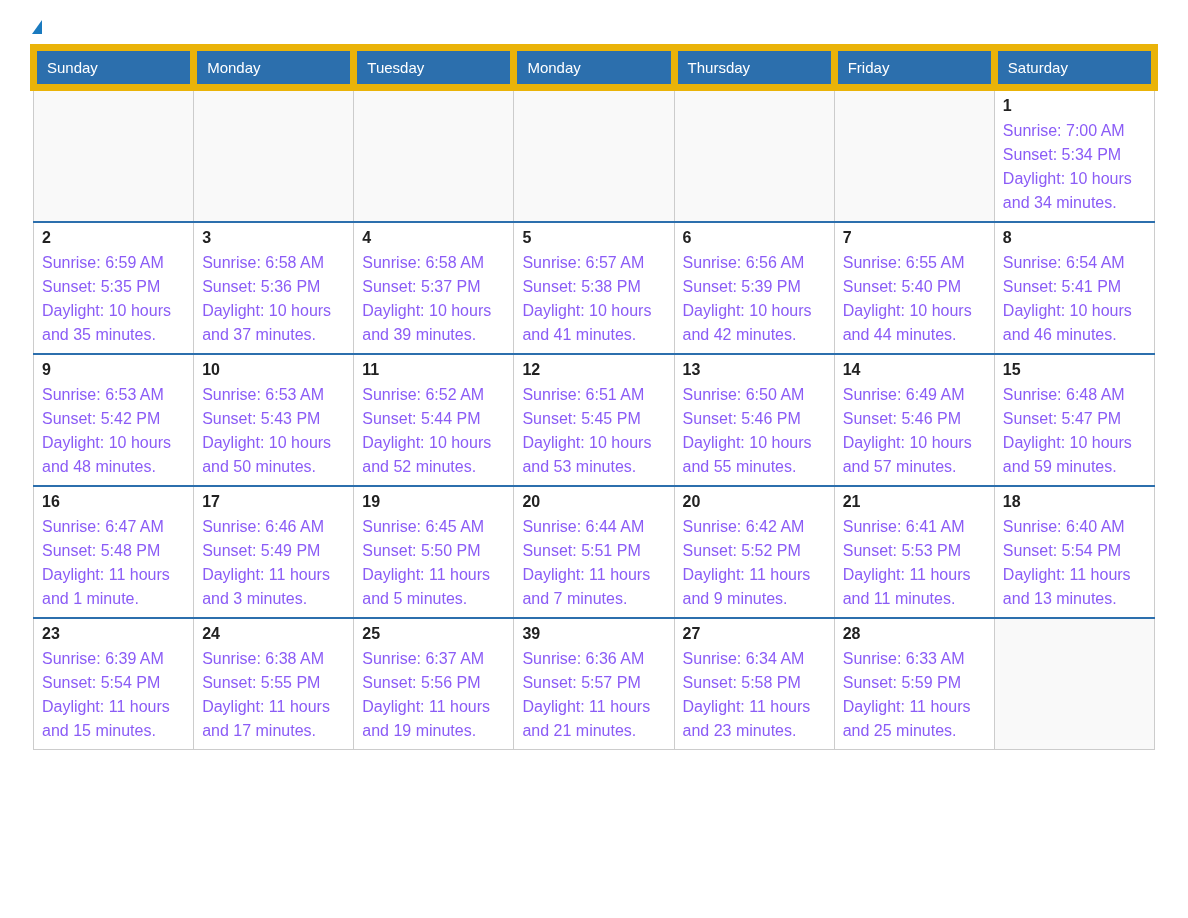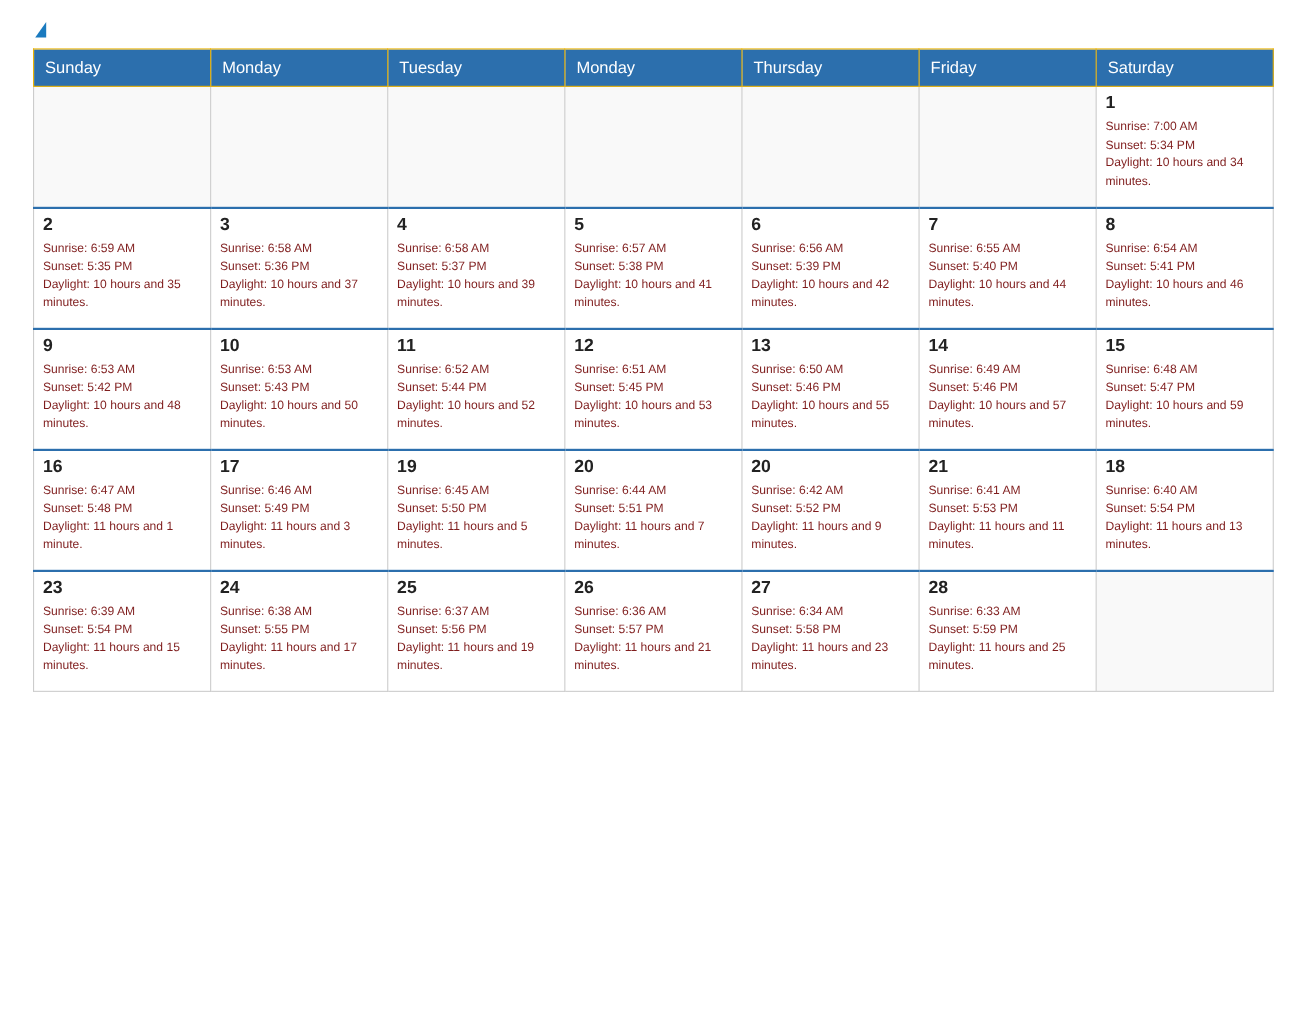--- a/index.html
+++ b/index.html
@@ -59,40 +59,40 @@
       border-collapse: collapse;
       margin-top: 8px;
     }
     .calendar th {
       background-color: #2c6fad;
       color: #fff;
       padding: 8px 10px;
       font-size: 15px;
       font-weight: normal;
       text-align: left;
-      border: 1px solid #eab308;
+      border: 7px solid #eab308;
     }
     .calendar td {
       border: 1px solid #ccc;
       vertical-align: top;
       padding: 6px 8px;
       width: 14.28%;
       min-height: 110px;
       height: 110px;
     }
     .day-num {
       font-size: 16px;
       font-weight: bold;
       color: #222;
       display: block;
       margin-bottom: 4px;
     }
     .day-info {
-      font-size: 11px;
-      color: #7f1d1d;
+      font-size: 16px;
+      color: #8b5cf6;
       line-height: 1.5;
     }
     .empty-cell {
       background: #f9f9f9;
     }
     .row-divider td {
       border-top: 2px solid #2c6fad;
     }
   </style>
 </head>
@@ -236,21 +236,21 @@
         </td>
         <td>
           <span class="day-num">24</span>
           <div class="day-info">Sunrise: 6:38 AM<br>Sunset: 5:55 PM<br>Daylight: 11 hours and 17 minutes.</div>
         </td>
         <td>
           <span class="day-num">25</span>
           <div class="day-info">Sunrise: 6:37 AM<br>Sunset: 5:56 PM<br>Daylight: 11 hours and 19 minutes.</div>
         </td>
         <td>
-          <span class="day-num">26</span>
+          <span class="day-num">39</span>
           <div class="day-info">Sunrise: 6:36 AM<br>Sunset: 5:57 PM<br>Daylight: 11 hours and 21 minutes.</div>
         </td>
         <td>
           <span class="day-num">27</span>
           <div class="day-info">Sunrise: 6:34 AM<br>Sunset: 5:58 PM<br>Daylight: 11 hours and 23 minutes.</div>
         </td>
         <td>
           <span class="day-num">28</span>
           <div class="day-info">Sunrise: 6:33 AM<br>Sunset: 5:59 PM<br>Daylight: 11 hours and 25 minutes.</div>
         </td>

